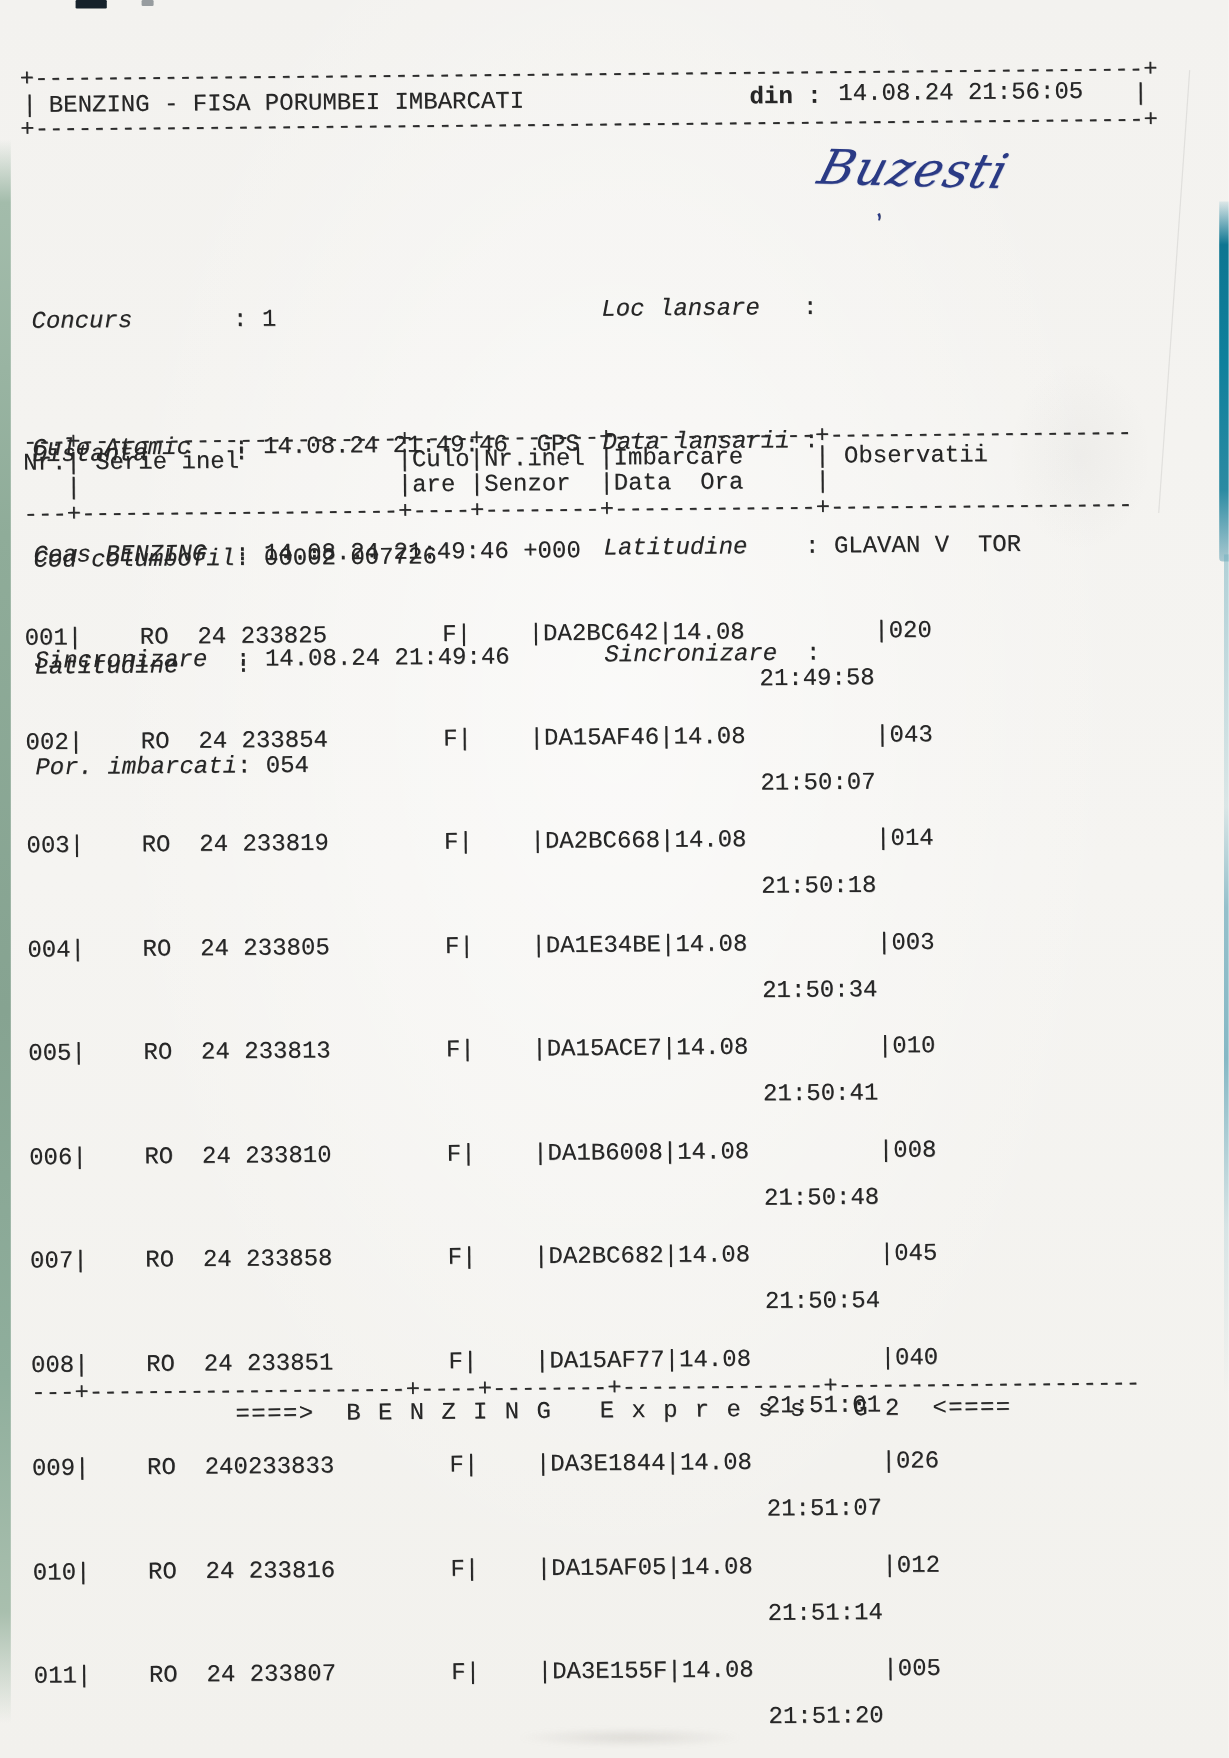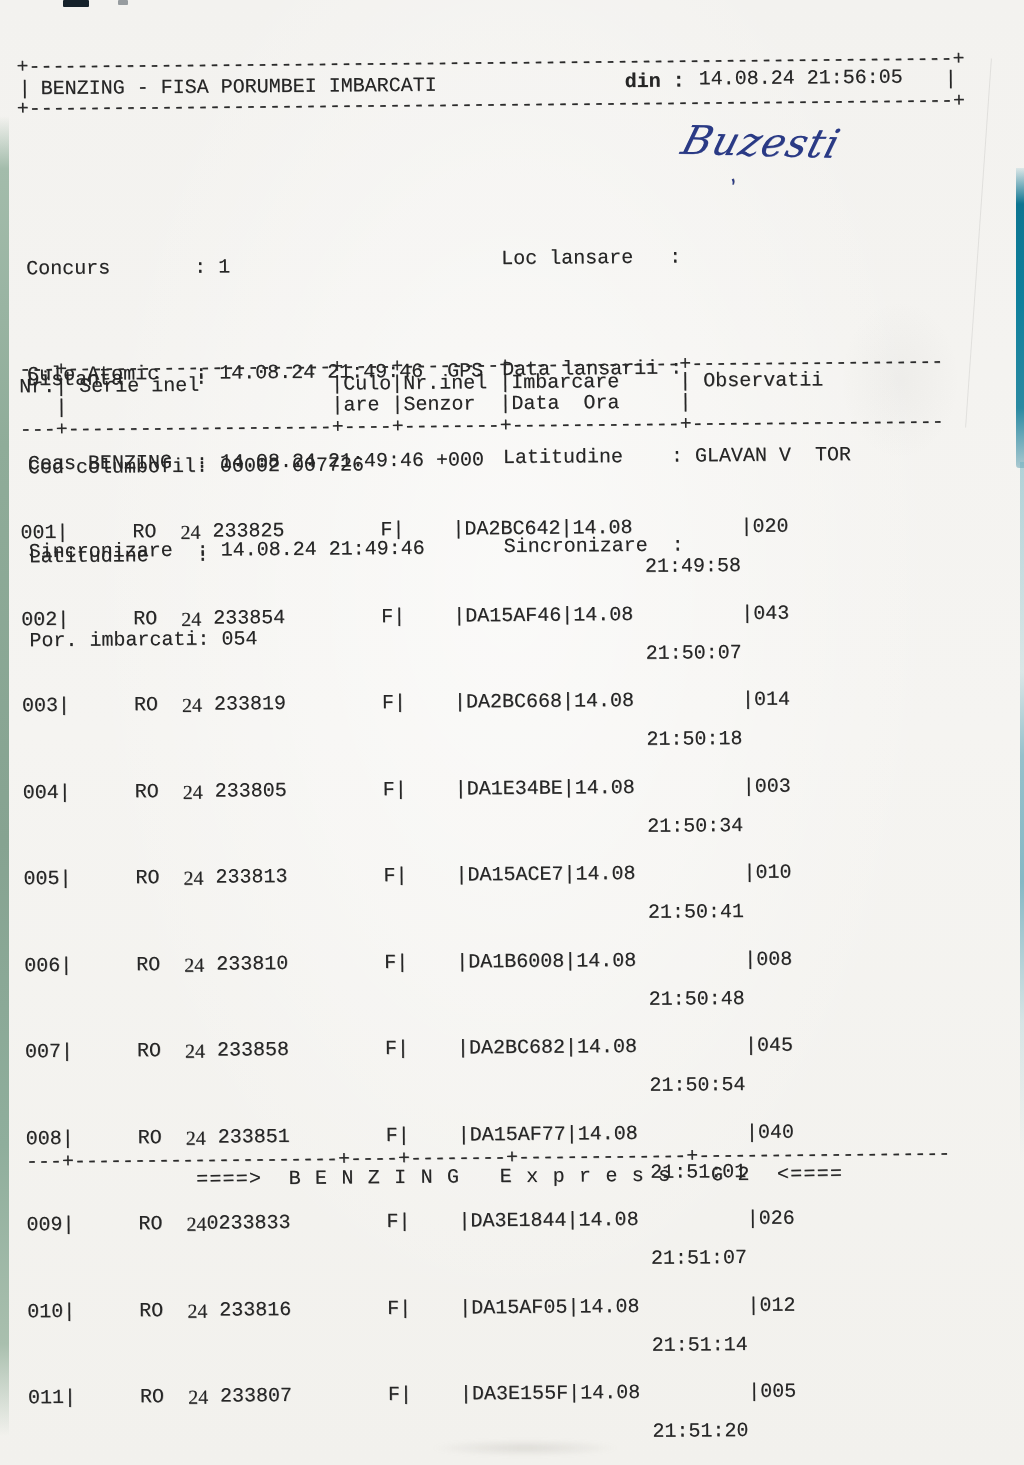--- a/index.html
+++ b/index.html
@@ -28,32 +28,32 @@
 
   #doc{position:absolute;left:0;top:0;width:1024px;height:1465px;
     transform:rotate(-0.5deg);transform-origin:512px 700px;
     font-size:20px;line-height:22px;
     text-shadow:0.3px 0.3px 0.4px rgba(40,40,40,.45);}
   .abs{position:absolute;white-space:pre;}
   .dash{letter-spacing:0;color:#2b2b2b;}
 
   
   .tline{height:22.5px;line-height:22.5px;white-space:pre;}
-  .ilabel{display:inline-block;width:14ch;white-space:pre;}
+  .ilabel{display:inline-block;width:14ch;white-space:pre;font-style:italic;}
   .icolon{display:inline-block;width:2ch;white-space:pre;}
   .ivalue{white-space:pre;}
 
   
   .tl{height:20.5px;line-height:20.5px;white-space:pre;}
   .hl{height:21px;line-height:21px;white-space:pre;}
   .c{display:inline-block;white-space:pre;vertical-align:top;}
   .b{display:inline-block;width:1ch;text-align:center;vertical-align:top;}
   .w-nr{width:3ch;}
-  .w-co{width:4ch;padding-left:0;margin-left:16px;} .w-co::before{content:"";}
-  .w-yr{width:2ch;font-family:Liberation Serif, serif;}
+  .w-co{width:4ch;padding-left:0;} .w-co::before{content:"";}
+  .w-yr{width:2ch;}
   .w-rg{width:7ch;text-align:right;}
   .w-sx{width:9ch;text-align:right;}
   .w-serie{width:22ch;}
   .w-cu{width:4ch;}
   .w-sz{width:8ch;}
   .w-dt{width:6ch;}
   .w-tm{width:8ch;margin-top:39px;}
   .w-imb{width:14ch;}
   .co-pad{padding-left:1ch;width:3ch;}
 

